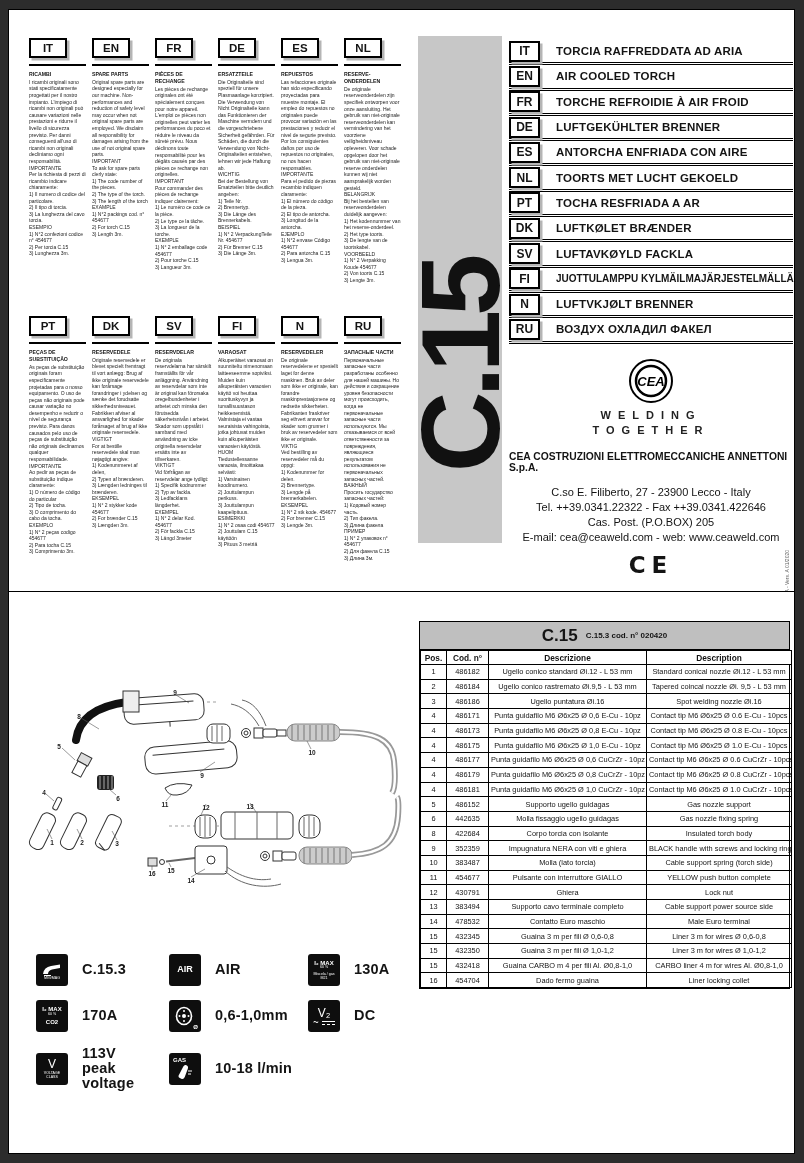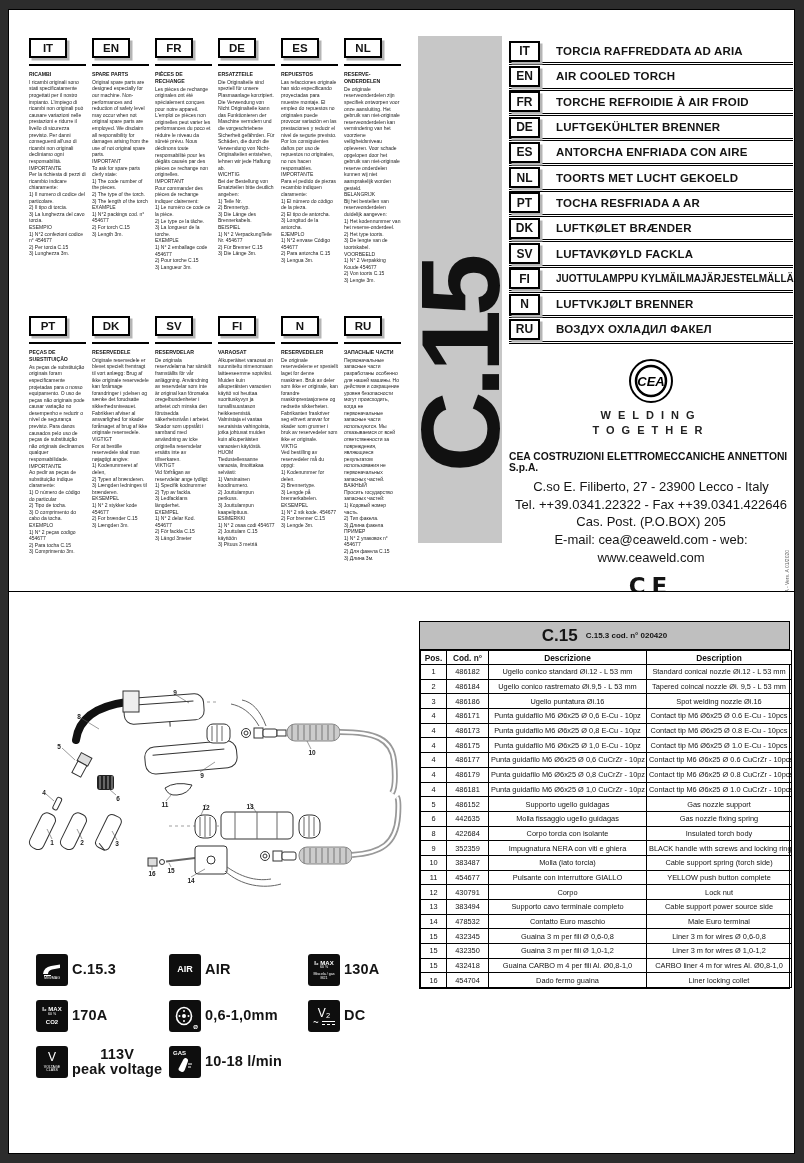--- a/index.html
+++ b/index.html
@@ -29,21 +29,21 @@
   .right-panel{position:absolute;left:500px;top:30px;width:284px;}
   .title-row{display:flex;align-items:center;height:22.3px;border-bottom:3px double #000;}
   .title-code{width:27px;height:17px;border:2px solid #000;background:#fff;font-weight:bold;font-size:12px;
               display:flex;align-items:center;justify-content:center;box-shadow:2.5px 2.5px 0 #b5b5b5;
               margin-right:16px;flex:none;}
   .title-label{font-weight:bold;font-size:11.5px;letter-spacing:0.2px;white-space:nowrap;}
   .title-row:nth-child(10) .title-label{font-size:10px;letter-spacing:0;}
   .logo-block{text-align:center;margin-top:14px;}
   .tagline{font-weight:bold;font-size:11px;letter-spacing:7px;line-height:1.4;color:#222;}
   .company-name{font-weight:bold;font-size:10.3px;text-align:left;margin-top:13px;}
-  .company-lines{font-size:13px;text-align:center;line-height:1.35;margin-top:5px;white-space:pre-line;}
+  .company-lines{font-size:11px;text-align:center;line-height:1.35;margin-top:12px;white-space:pre-line;}
   .ce-mark{text-align:center;font-size:23px;font-weight:bold;letter-spacing:6px;margin-top:7px;
            font-family:"DejaVu Sans",sans-serif;}
   .side-note{position:absolute;right:10px;top:540px;transform:rotate(-90deg);transform-origin:top right;
              font-size:5px;color:#666;white-space:nowrap;}
 
   
   .table-wrap{position:absolute;left:410px;top:29px;width:371px;border:1px solid #000;box-sizing:border-box;}
   .table-title{background:#bfbfbf;height:27px;display:flex;align-items:center;justify-content:center;
                gap:8px;border-bottom:1px solid #000;}
   .table-title .big{font-size:17px;font-weight:bold;}
@@ -55,21 +55,21 @@
   col.c-pos{width:26px;} col.c-cod{width:42px;} col.c-it{width:158px;} col.c-en{width:145px;}
 
   
   .diagram{position:absolute;left:10px;top:48px;width:392px;height:318px;}
   .diagram svg{position:absolute;left:0;top:0;}
   .callout{position:absolute;font-size:6.5px;font-weight:bold;transform:translate(-50%,-50%);color:#222;}
 
   
   .icons{position:absolute;left:27px;top:362px;display:grid;
          grid-template-columns:133px 139px auto;row-gap:14px;align-items:center;}
-  .icon-item{display:flex;align-items:center;gap:4px;text-align:center;}
+  .icon-item{display:flex;align-items:center;gap:14px;}
   .icon-box{width:32px;height:32px;background:#0e0e0e;border-radius:3px;color:#fff;flex:none;
             display:flex;flex-direction:column;align-items:center;justify-content:center;line-height:1.05;
             position:relative;}
   .icon-label{font-weight:bold;font-size:14.5px;letter-spacing:0.2px;line-height:1.05;}
   .t-big{font-size:9px;font-weight:bold;}
   .t-mid{font-size:6px;font-weight:bold;}
   .t-tiny{font-size:3.6px;}
   .t-v{font-size:12px;font-weight:normal;}
   .lbox{border:1px solid #fff;font-size:4.5px;padding:0 1.5px;position:absolute;right:4px;bottom:4px;}
   .dc-lines{width:13px;margin-top:1px;}
@@ -625,21 +625,21 @@
         </tr>
           <tr>
           <td>11</td>
           <td>454677</td>
           <td>Pulsante con interruttore GIALLO</td>
           <td>YELLOW push button complete</td>
         </tr>
           <tr>
           <td>12</td>
           <td>430791</td>
-          <td>Corpo</td>
+          <td>Ghiera</td>
           <td>Lock nut</td>
         </tr>
           <tr>
           <td>13</td>
           <td>383494</td>
           <td>Supporto cavo terminale completo</td>
           <td>Cable support power source side</td>
         </tr>
           <tr>
           <td>14</td>

